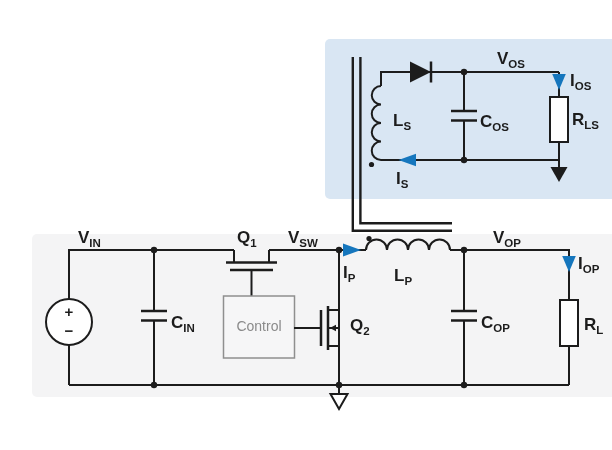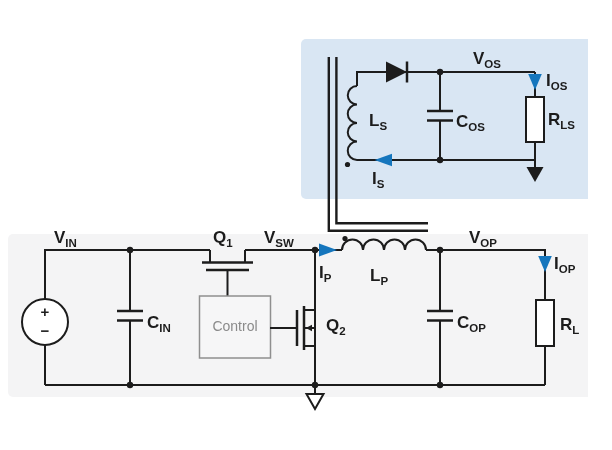--- a/index.html
+++ b/index.html
@@ -1,16 +1,16 @@
 <!DOCTYPE html>
 <html><head>
 <meta charset="utf-8">
 <style>
   html,body{margin:0;padding:0;background:#ffffff;}
-  .stage{position:relative;width:588px;height:450px;background:#ffffff;overflow:hidden;}
+  .stage{position:relative;width:588px;height:450px;background:#ffffff;overflow:hidden;margin-left:24px;}
   svg{display:block;}
   .t{font-family:"Liberation Sans",sans-serif;font-weight:bold;font-size:17px;fill:#1c1c1c;}
   .sub{font-size:11.5px;}
   .ctrl{font-family:"Liberation Sans",sans-serif;font-size:14px;font-weight:normal;}
   .pm{font-family:"Liberation Sans",sans-serif;font-weight:bold;font-size:15px;fill:#1c1c1c;}
   .wire{stroke:#1c1c1c;stroke-width:2;fill:none;}
   .wire-thick{stroke:#1c1c1c;stroke-width:2.5;fill:none;}
   .core{stroke:#1c1c1c;stroke-width:2.4;fill:none;stroke-linejoin:miter;}
   .fillwhite{fill:#ffffff;stroke:#1c1c1c;stroke-width:2;}
   .black{fill:#1c1c1c;}

